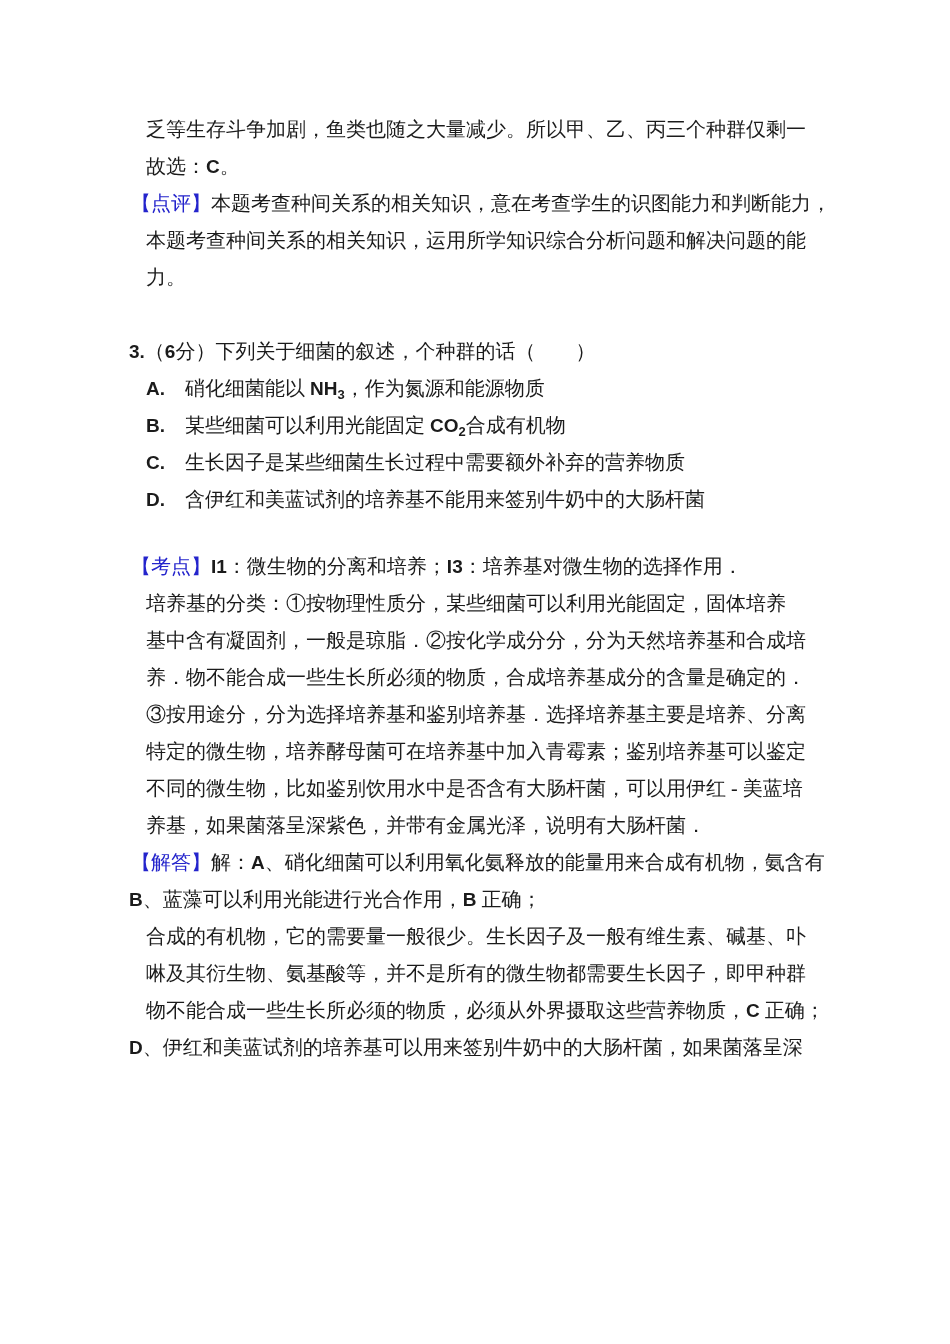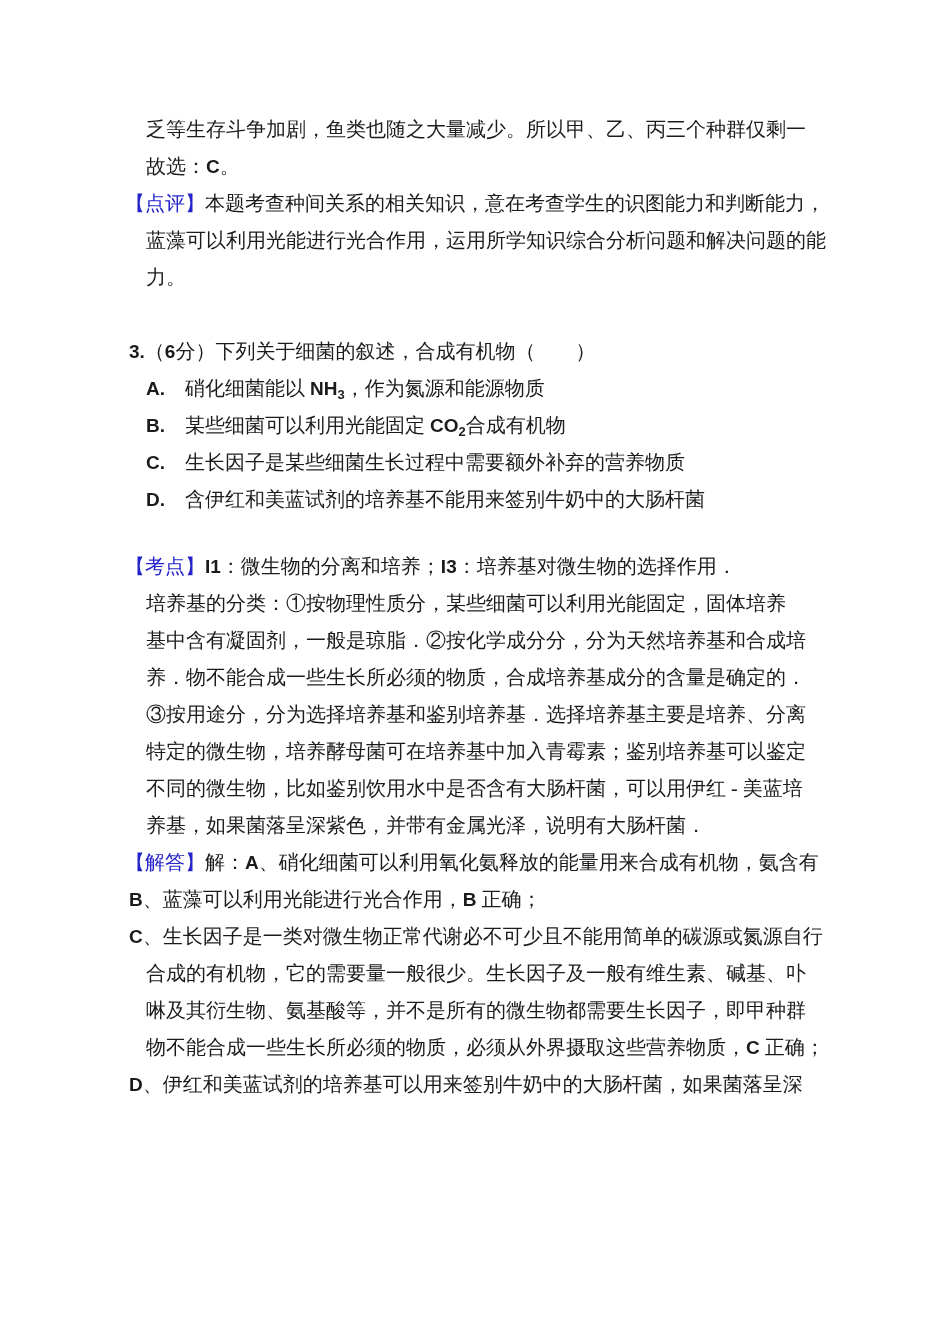--- a/index.html
+++ b/index.html
@@ -18,21 +18,21 @@
     top: 0;
     padding: 111px 0 0 115px;
     width: 835px;
   }
   .line {
     height: 37px;
     line-height: 37px;
     font-size: 20px;
     white-space: nowrap;
   }
-  .ind-0 { margin-left: 10px; }
+  .ind-0 { margin-left: 16px; }
   .ind-1 { margin-left: 14px; }
   .ind-2 { margin-left: 31px; }
   .gap-37 { margin-top: 37px; }
   .gap-30 { margin-top: 30px; }
   .seg-cn  { font-family: "Liberation Serif", serif; }
   .seg-tag { font-family: "Liberation Serif", serif; color: var(--tag, #2424cc); }
   .seg-lat {
     font-family: "Liberation Sans", sans-serif;
     font-weight: 600;
     font-size: 19px;
@@ -57,37 +57,36 @@
   .page-footer .seg-lat { font-size: 14.5px; }
 </style>
 </head>
 <body>
 
 <div class="page">
   <main class="content" id="content">
       <div class="line ind-2"><span class="seg seg-cn">乏等生存斗争加剧，鱼类也随之大量减少。所以甲、乙、丙三个种群仅剩一</span></div>
       <div class="line ind-2"><span class="seg seg-cn">故选：</span><span class="seg seg-lat">C</span><span class="seg seg-cn">。</span></div>
       <div class="line ind-0"><span class="seg seg-tag">【点评】</span><span class="seg seg-cn">本题考查种间关系的相关知识，意在考查学生的识图能力和判断能力，</span></div>
-      <div class="line ind-2"><span class="seg seg-cn">蓝藻可以利用光能进行光合作用，运用所学知识综合分析问题和解决问题的能</span></div>
+      <div class="line ind-2"><span class="seg seg-cn">本题考查种间关系的相关知识，运用所学知识综合分析问题和解决问题的能</span></div>
       <div class="line ind-2"><span class="seg seg-cn">力。</span></div>
-      <div class="line ind-1 gap-37"><span class="seg seg-lat">3.</span><span class="seg seg-cn">（</span><span class="seg seg-lat">6</span><span class="seg seg-cn">分）下列关于细菌的叙述，合成有机物（　　）</span></div>
+      <div class="line ind-1 gap-37"><span class="seg seg-lat">3.</span><span class="seg seg-cn">（</span><span class="seg seg-lat">6</span><span class="seg seg-cn">分）下列关于细菌的叙述，个种群的话（　　）</span></div>
       <div class="line ind-2"><span class="seg seg-lat">A.</span><span class="seg seg-cn">　硝化细菌能以 </span><span class="seg seg-lat">NH</span><span class="seg seg-sub">3</span><span class="seg seg-cn">，作为氮源和能源物质</span></div>
       <div class="line ind-2"><span class="seg seg-lat">B.</span><span class="seg seg-cn">　某些细菌可以利用光能固定 </span><span class="seg seg-lat">CO</span><span class="seg seg-sub">2</span><span class="seg seg-cn">合成有机物</span></div>
       <div class="line ind-2"><span class="seg seg-lat">C.</span><span class="seg seg-cn">　生长因子是某些细菌生长过程中需要额外补弃的营养物质</span></div>
       <div class="line ind-2"><span class="seg seg-lat">D.</span><span class="seg seg-cn">　含伊红和美蓝试剂的培养基不能用来签别牛奶中的大肠杆菌</span></div>
       <div class="line ind-0 gap-30"><span class="seg seg-tag">【考点】</span><span class="seg seg-lat">I1</span><span class="seg seg-cn">：微生物的分离和培养；</span><span class="seg seg-lat">I3</span><span class="seg seg-cn">：培养基对微生物的选择作用．</span></div>
       <div class="line ind-2"><span class="seg seg-cn">培养基的分类：①按物理性质分，某些细菌可以利用光能固定，固体培养</span></div>
       <div class="line ind-2"><span class="seg seg-cn">基中含有凝固剂，一般是琼脂．②按化学成分分，分为天然培养基和合成培</span></div>
       <div class="line ind-2"><span class="seg seg-cn">养．物不能合成一些生长所必须的物质，合成培养基成分的含量是确定的．</span></div>
       <div class="line ind-2"><span class="seg seg-cn">③按用途分，分为选择培养基和鉴别培养基．选择培养基主要是培养、分离</span></div>
       <div class="line ind-2"><span class="seg seg-cn">特定的微生物，培养酵母菌可在培养基中加入青霉素；鉴别培养基可以鉴定</span></div>
       <div class="line ind-2"><span class="seg seg-cn">不同的微生物，比如鉴别饮用水中是否含有大肠杆菌，可以用伊红 - 美蓝培</span></div>
       <div class="line ind-2"><span class="seg seg-cn">养基，如果菌落呈深紫色，并带有金属光泽，说明有大肠杆菌．</span></div>
       <div class="line ind-0"><span class="seg seg-tag">【解答】</span><span class="seg seg-cn">解：</span><span class="seg seg-lat">A</span><span class="seg seg-cn">、硝化细菌可以利用氧化氨释放的能量用来合成有机物，氨含有</span></div>
       <div class="line ind-1"><span class="seg seg-lat">B</span><span class="seg seg-cn">、蓝藻可以利用光能进行光合作用，</span><span class="seg seg-lat">B</span><span class="seg seg-cn"> 正确；</span></div>
-      <div class="line ind-1"><span class="seg seg-lat">C</span><span class="seg seg-cn">、生长因子是一类对微生物正常代谢必不可少且不能用简单的碳源或氮源自行</span></div>
       <div class="line ind-2"><span class="seg seg-cn">合成的有机物，它的需要量一般很少。生长因子及一般有维生素、碱基、卟</span></div>
       <div class="line ind-2"><span class="seg seg-cn">啉及其衍生物、氨基酸等，并不是所有的微生物都需要生长因子，即甲种群</span></div>
       <div class="line ind-2"><span class="seg seg-cn">物不能合成一些生长所必须的物质，必须从外界摄取这些营养物质，</span><span class="seg seg-lat">C</span><span class="seg seg-cn"> 正确；</span></div>
       <div class="line ind-1"><span class="seg seg-lat">D</span><span class="seg seg-cn">、伊红和美蓝试剂的培养基可以用来签别牛奶中的大肠杆菌，如果菌落呈深</span></div>
     </main>
   <footer class="page-footer" id="page-footer"><span class="seg seg-cn">第 </span><span class="seg seg-lat">3</span><span class="seg seg-cn"> 页 | 共 </span><span class="seg seg-lat">10</span><span class="seg seg-cn"> 页</span></footer>
 </div>
 
 </body></html>

